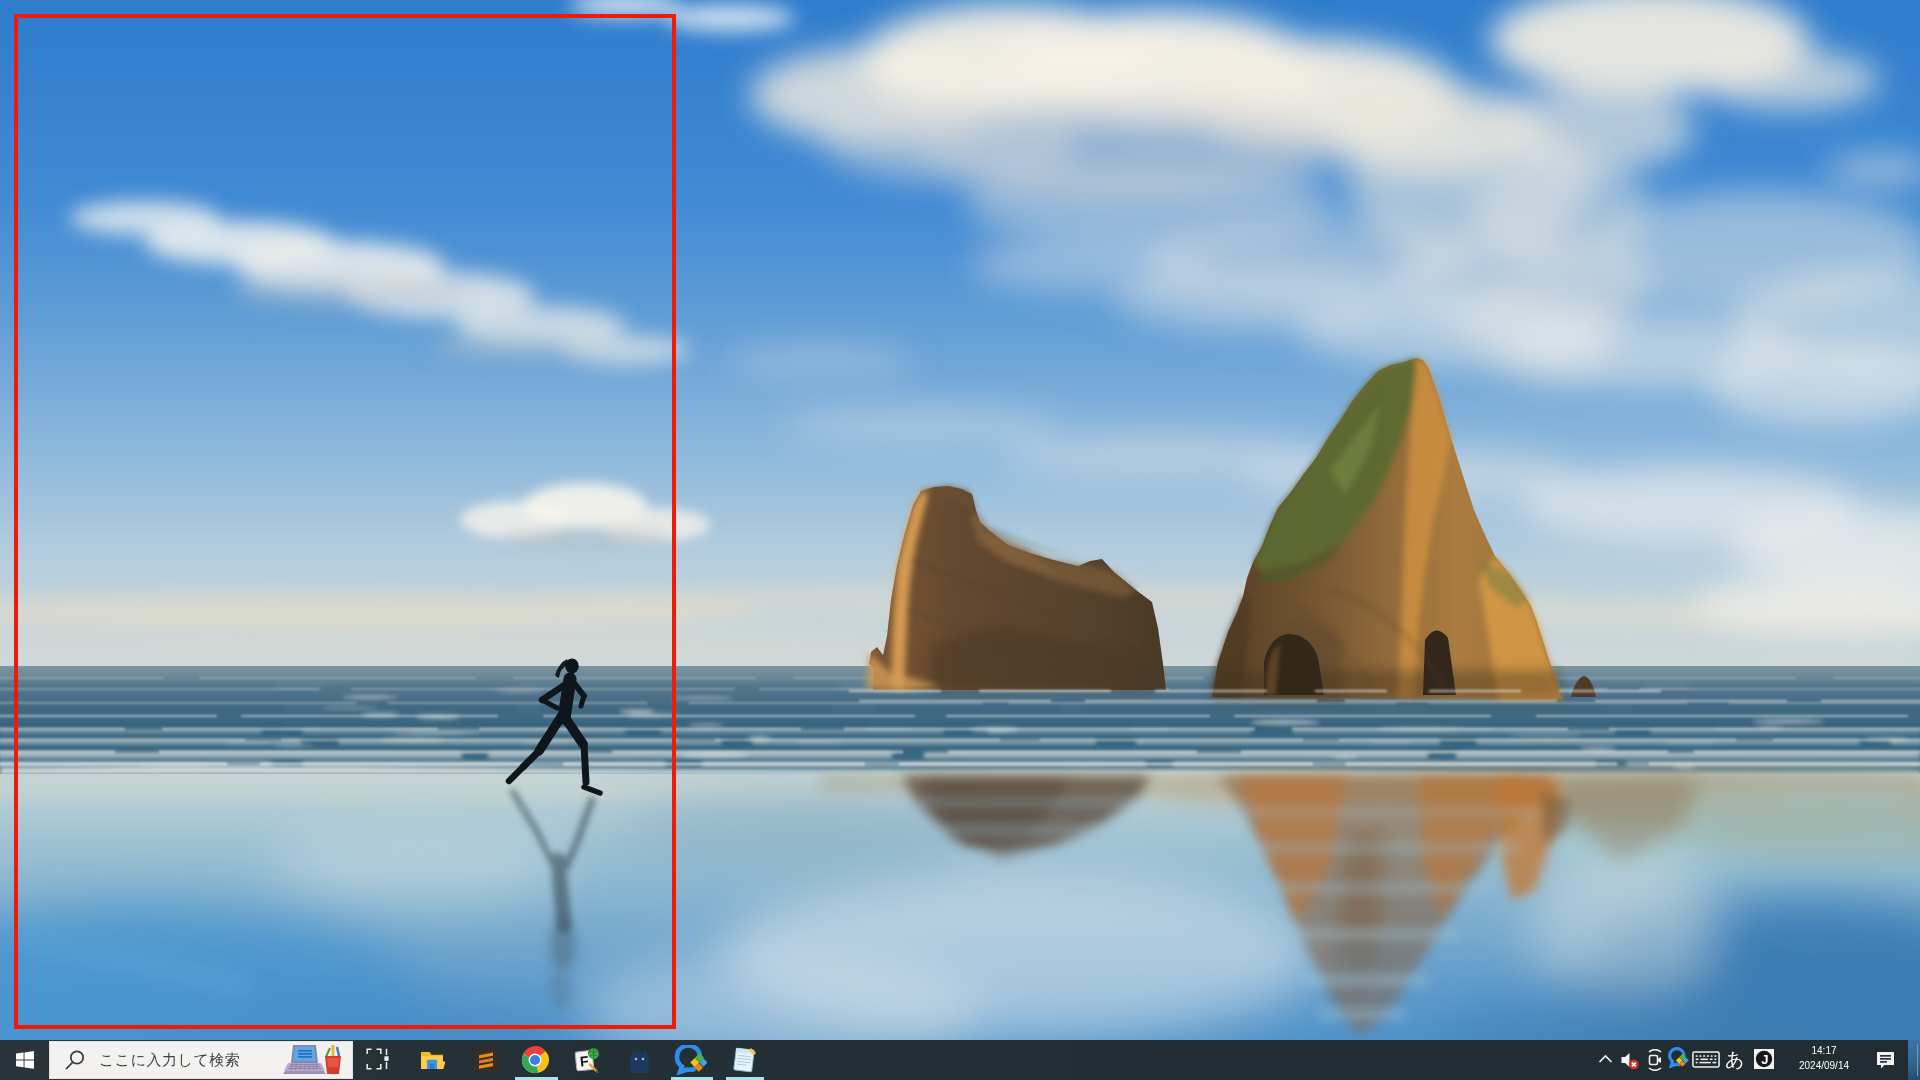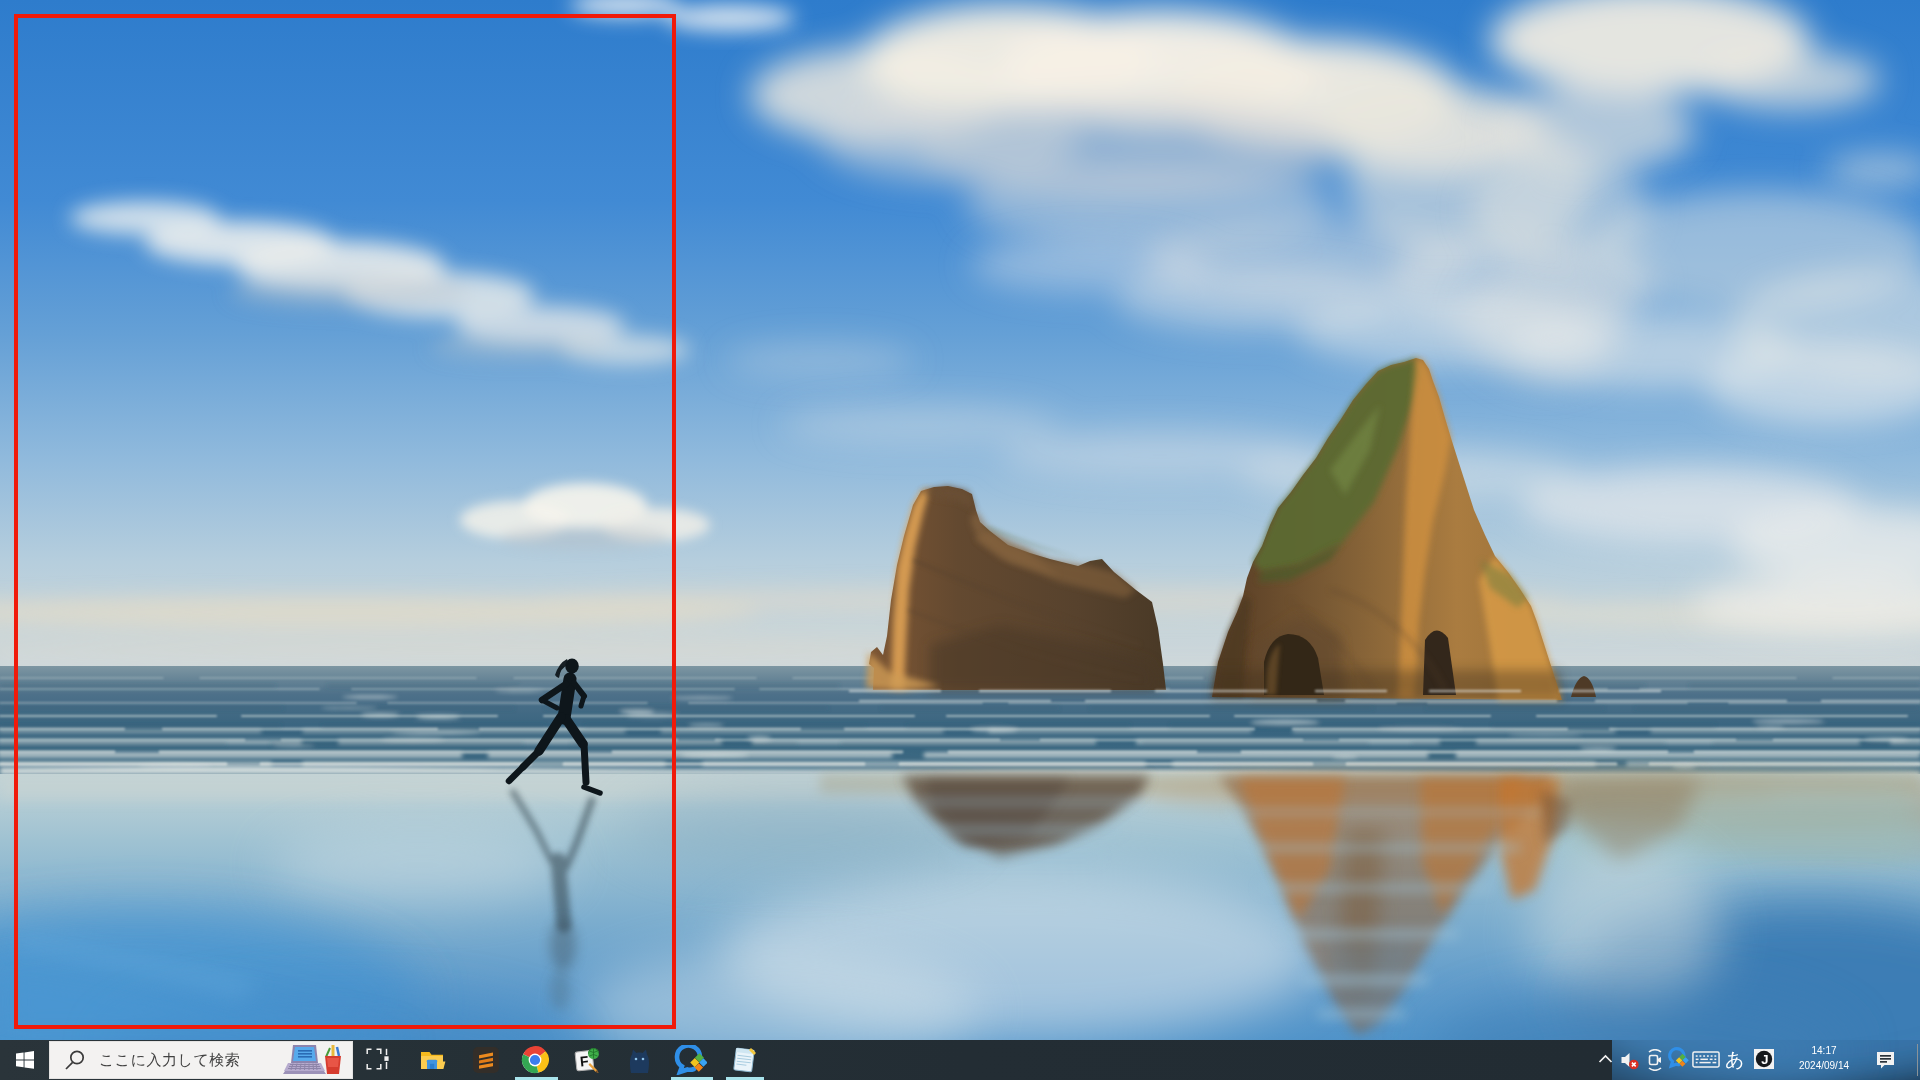--- a/index.html
+++ b/index.html
@@ -1,20 +1,20 @@
 <!DOCTYPE html>
 <html><head>
 <meta charset="utf-8">
 <style>
   html,body{margin:0;padding:0;width:1920px;height:1080px;overflow:hidden;background:#000;
     font-family:"Liberation Sans",sans-serif;}
   #wall{position:absolute;left:0;top:0;}
   #redrect{position:absolute;left:14px;top:14px;width:662px;height:1015px;
     border:4px solid #f01a0a;box-sizing:border-box;z-index:5;}
-  #taskbar{position:absolute;left:0;top:1040px;width:1612px;height:40px;
+  #taskbar{position:absolute;left:0;top:1040px;width:1908px;height:40px;
     background:linear-gradient(90deg,#2a343a 0%,#253036 30%,#232d34 60%,#222c33 100%);z-index:10;}
   #searchbox{position:absolute;left:49px;top:1px;width:304px;height:38px;background:#f3f2f1;
     border:1px solid #e3e2e1;box-sizing:border-box;}
   #searchtext{position:absolute;left:99px;top:11px;font-size:15px;color:#414141;letter-spacing:0.5px;}
   .tb-ico{position:absolute;top:0;}
   .bar{position:absolute;top:37px;height:3px;background:#a9e4ec;}
   #clock{position:absolute;left:1789px;top:3px;width:70px;color:#fff;font-size:10px;text-align:center;line-height:15px;}
 </style>
 </head>
 <body>

